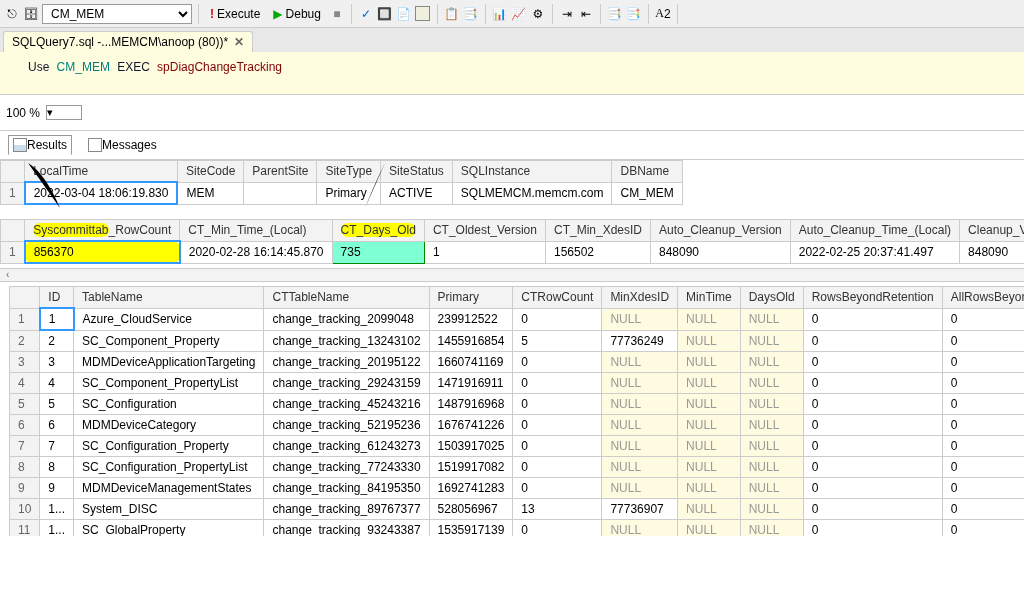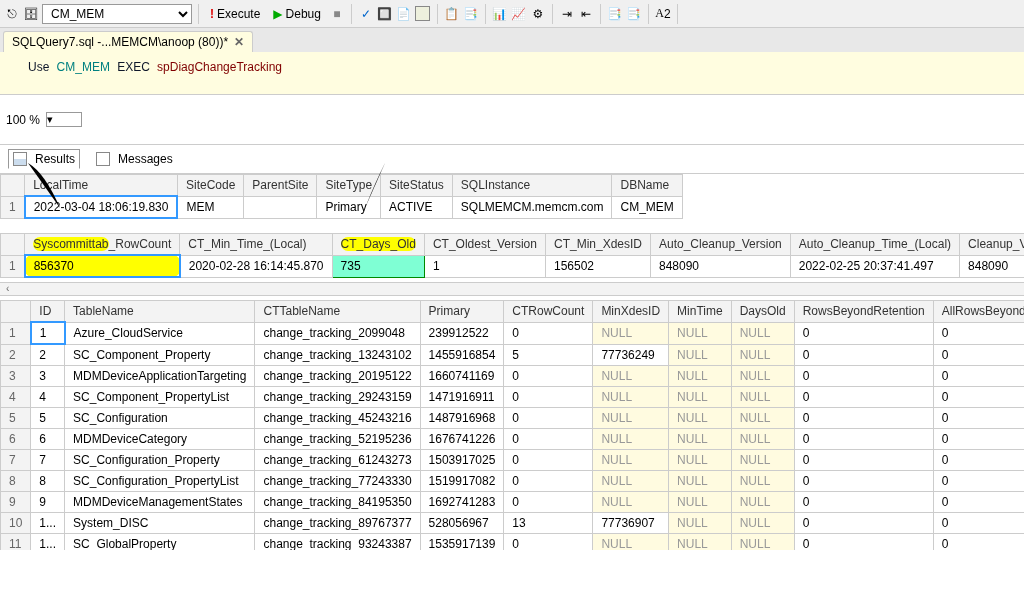--- a/index.html
+++ b/index.html
@@ -13,40 +13,40 @@
     .play { color: #0a0; }
     .check { color: #06c; }
     .ico-box { width: 15px; height: 15px; border: 1px solid #888; background: #eef0dd; }
     .tab-strip { display: flex; align-items: flex-end; height: 24px; background: #e8e8e8; padding: 3px 3px 0 3px; }
     .tab { display: flex; align-items: flex-start; background: #fffde0; border: 1px solid #ccc; border-bottom: none; padding: 3px 8px; border-radius: 3px 3px 0 0; gap: 6px; }
     .tab-close { color: #666; cursor: pointer; font-weight: bold; }
     .editor { background: #fffde0; padding: 8px 10px 20px 28px; border-bottom: 1px solid #ccc; font-family: Consolas, monospace; white-space: pre; }
     .kw-blue { color: #0f172a; }
     .kw-teal { color: #008080; }
     .kw-maroon { color: #800000; }
-    .zoom-bar { display: flex; align-items: center; gap: 6px; padding: 17px 6px; border-bottom: 1px solid #ccc; }
+    .zoom-bar { display: flex; align-items: center; gap: 6px; padding: 10px 6px; border-bottom: 1px solid #ccc; }
     .zoom-dd { border: 1px solid #999; font-size: 11px; width: 36px; }
     .result-tabs { display: flex; align-items: center; gap: 12px; padding: 4px 8px; border-bottom: 1px solid #ccc; }
-    .result-tab { display: flex; align-items: center; gap: 8px; cursor: pointer; padding: 2px 4px; }
+    .result-tab { display: flex; align-items: center; gap: 0; cursor: pointer; padding: 2px 4px; }
     .result-tab.active { border: 1px solid #999; border-bottom: 1px solid #fff; }
     .grid-icon { width: 14px; height: 14px; border: 1px solid #888; background: linear-gradient(#fff 50%, #cde 50%); }
     .msg-icon { width: 14px; height: 14px; border: 1px solid #888; background: #fff; position: relative; }
     .results-area { padding: 0; }
     table.grid { border-collapse: collapse; font-size: 12px; }
     table.grid th, table.grid td { border: 1px solid #ccc; padding: 3px 8px; text-align: left; white-space: nowrap; }
     table.grid th { background: #f3f3f3; font-weight: normal; color: #333; }
     .row-hdr { background: #f3f3f3; border: 1px solid #ccc; text-align: center; width: 24px; color: #666; }
     .selected-cell { border: 2px solid #3399ff !important; background: #fff; }
     .null-cell { background: #fffbe0; color: #999; }
     .hl-yellow { background: #ffff00; border-radius: 7px; }
     .hl-cyan { background: #7fffd4; }
     .scroll-hint { height: 14px; border-top: 1px solid #ccc; border-bottom: 1px solid #ccc; background: #f3f3f3; margin: 2px 0 4px 0; }
     .arrow { position: absolute; pointer-events: none; }
     .grid-wrap { padding-left: 0; margin-bottom: 4px; overflow: hidden; }
-    .grid-wrap.scroll { max-height: 250px; position: relative; }
+    .grid-wrap.scroll { max-height: 250px; position: relative; padding-left: 9px; }
   </style>
 </head>
 <body>
 
 <div class="toolbar">
   <span class="tb-icon">⎋</span>
   <span class="tb-icon">🗄</span>
   <select class="db-select">
     <option>CM_MEM</option>
   </select>

